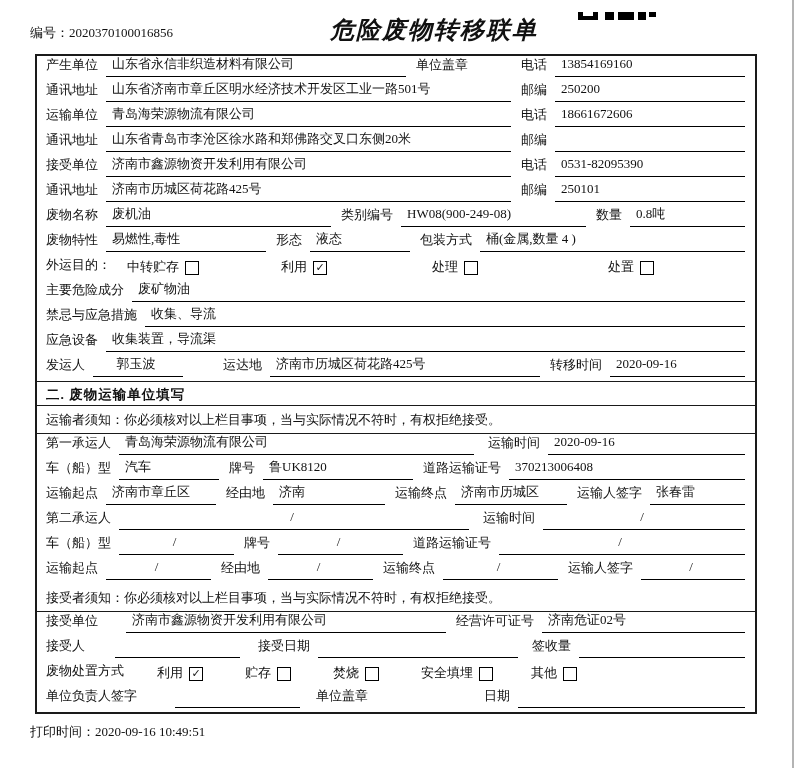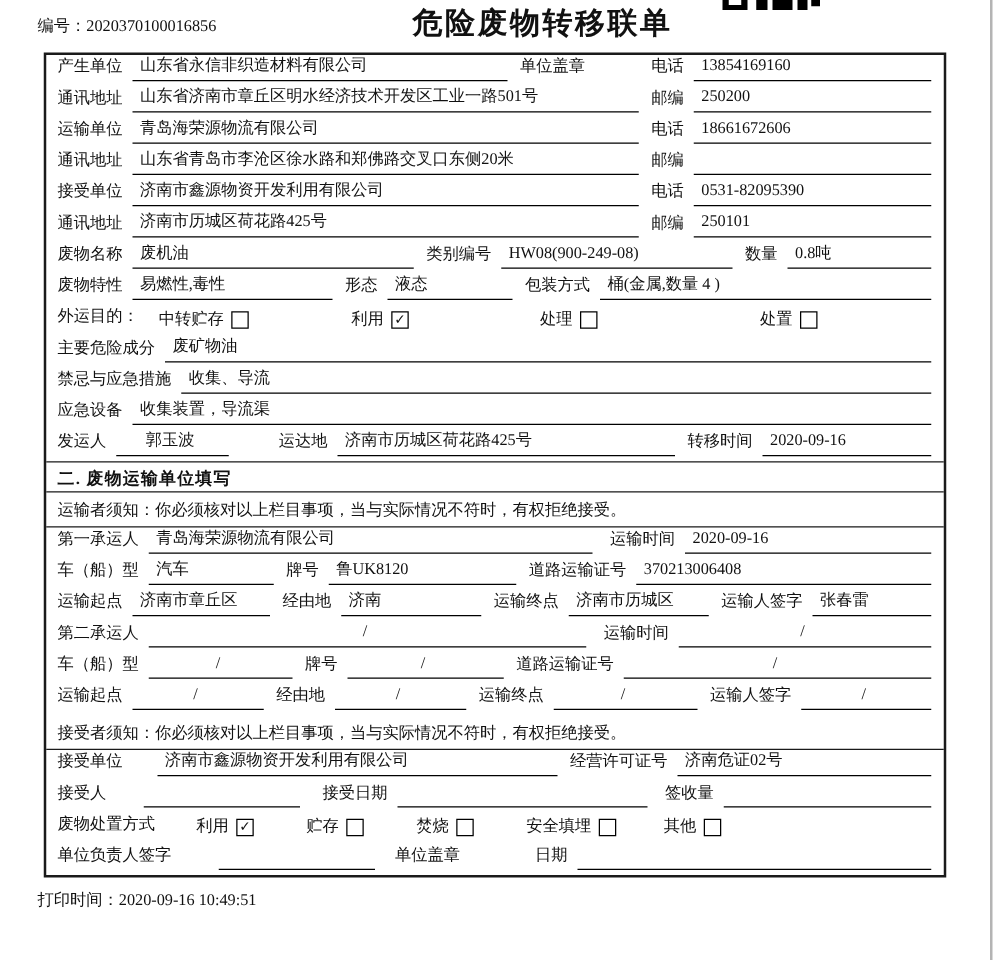--- a/index.html
+++ b/index.html
@@ -3,23 +3,23 @@
 <meta charset="utf-8">
 <style>
   html,body{margin:0;padding:0;}
   body{
     width:796px;height:768px;background:#ffffff;position:relative;overflow:hidden;
     font-family:"Liberation Serif","DejaVu Serif",serif;
     font-size:13px;color:#111;
   }
   .page-edge{position:absolute;top:0;bottom:0;right:2px;width:2px;background:#b4b4b4;}
   
-  .hdr{position:relative;height:42px;}
+  .hdr{position:relative;height:42px;margin-top:12px;}
   .serial{position:absolute;left:30px;top:12px;white-space:nowrap;}
-  .doc-title{position:absolute;left:330px;top:2px;font-size:24px;font-weight:bold;letter-spacing:2px;white-space:nowrap;}
+  .doc-title{position:absolute;left:330px;top:2px;font-size:24px;font-weight:bold;letter-spacing:2px;white-space:nowrap;font-style:italic;}
   .qr{position:absolute;left:578px;top:0;width:80px;height:8px;}
   .qr div{position:absolute;background:#000;}
   .qr .w{background:#fff;}
   
   .form-table{
     width:722px;margin-left:35px;border:2px solid #1a1a1a;box-sizing:border-box;background:#fff;
   }
   .sec-head{
     height:25px;line-height:25px;padding-left:9px;font-weight:bold;font-size:13.5px;
     border-bottom:1px solid #1a1a1a;box-sizing:border-box;letter-spacing:1px;
@@ -272,19 +272,19 @@
     <span class="opt" style="margin-left:38px;">
       <span>其他</span>
       <span class="cb"></span>
     </span>
   </div>
 
   <div class="row">
     <span class="lbl">单位负责人签字</span>
     <span class="u" style="width:125px;margin-left:30px;"></span>
     <span class="lbl" style="margin-left:16px;">单位盖章</span>
-    <span class="lbl" style="margin-left:52px;">日期</span>
+    <span class="lbl" style="margin-left:108px;">日期</span>
     <span class="u fill"></span>
   </div>
 
 </div>
 
 <div class="print-line"><span>打印时间：</span><span>2020-09-16 10:49:51</span></div>
 
 </body></html>

